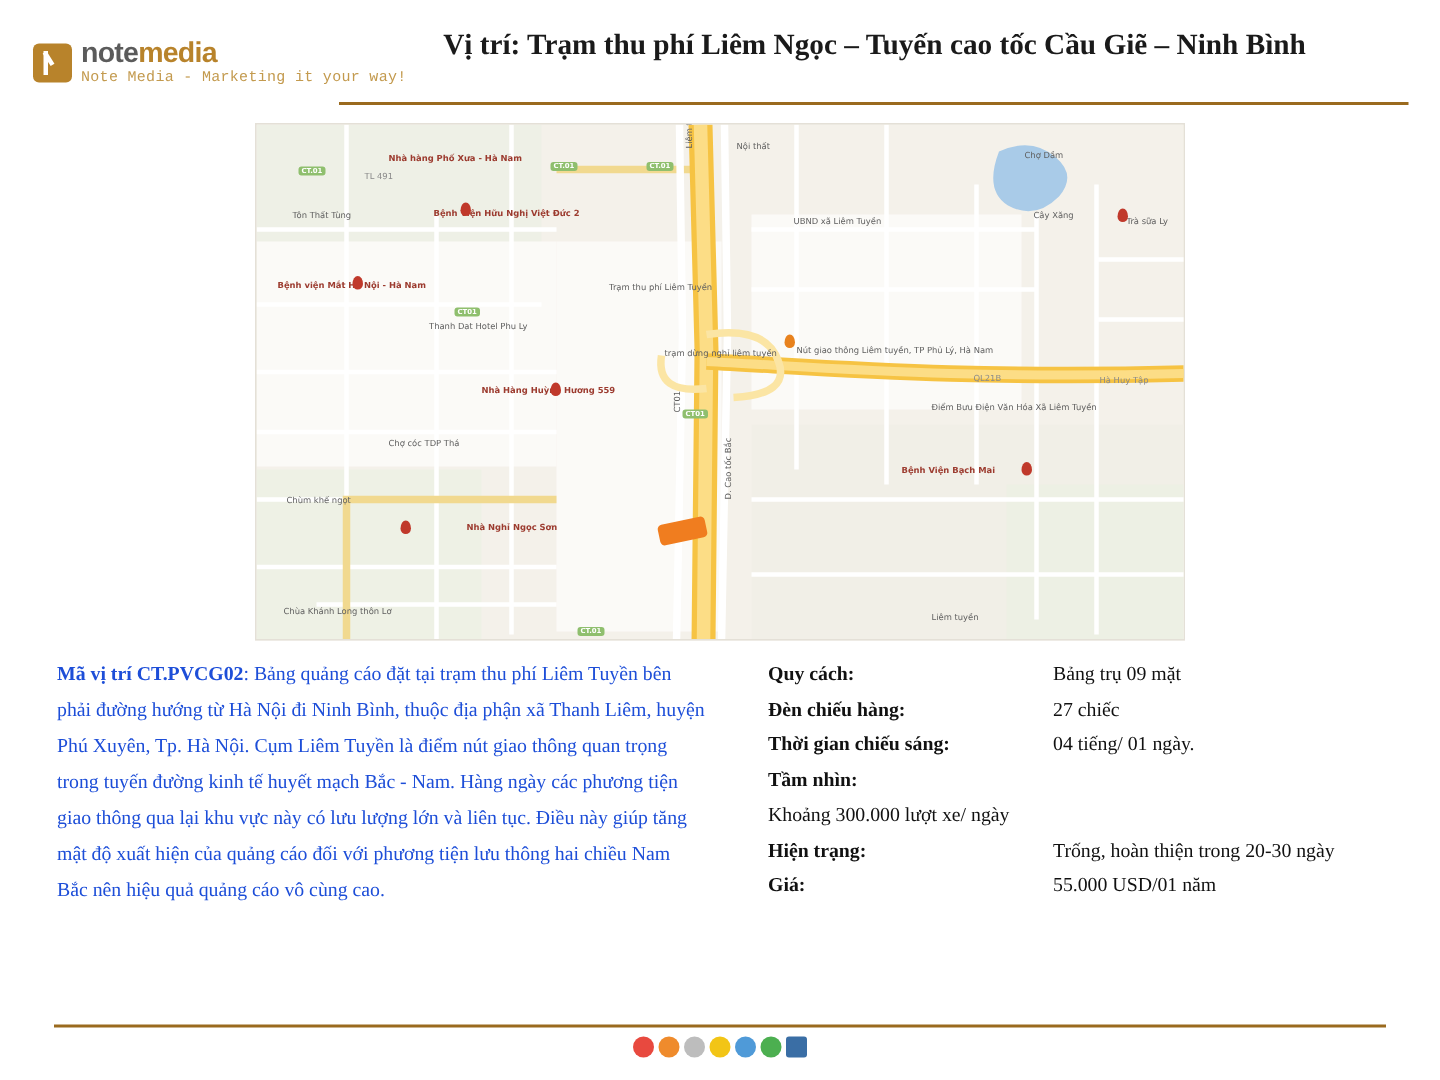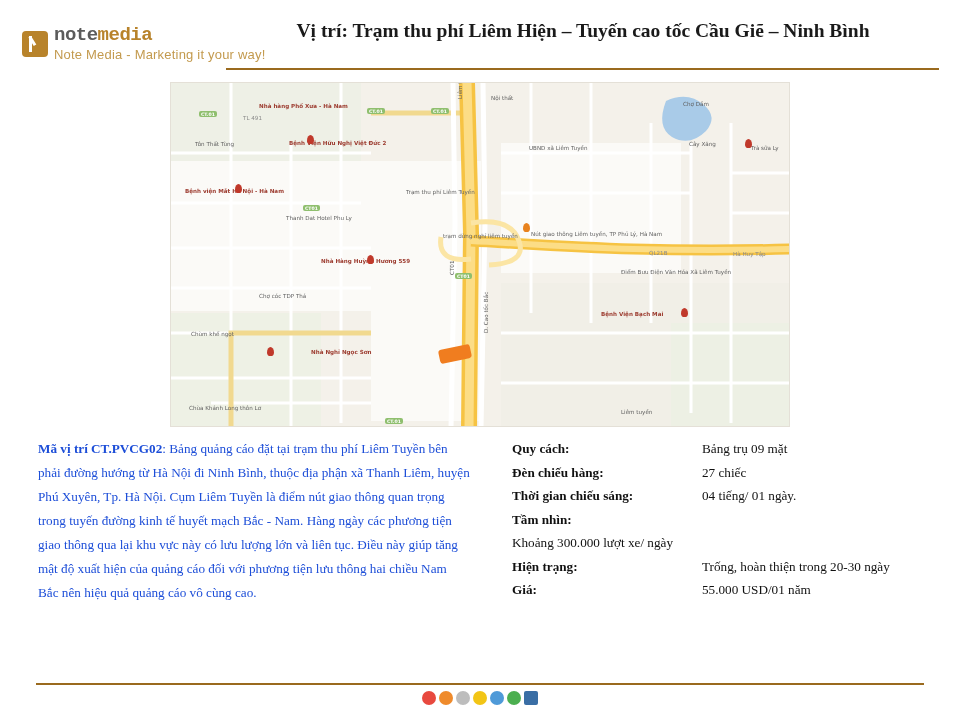--- a/index.html
+++ b/index.html
@@ -28,28 +28,28 @@
     content: ""; position: absolute; left: 7px; top: 5px;
     width: 3px; height: 16px; background: #fff;
   }
   .logo-mark::after {
     content: ""; position: absolute; left: 9px; top: 5px;
     width: 10px; height: 3px; background: #fff;
     transform: rotate(58deg); transform-origin: left top;
   }
   .logo-text { line-height: 1; }
   .logo-name {
-    font-family: Liberation Mono, monospace;
+    font-family: Liberation Sans, sans-serif;
     font-size: 19px; font-weight: bold; letter-spacing: -0.5px;
   }
   .logo-name .seg1 { color: #5b5b5b; }
   .logo-name .seg2 { color: #b8832b; }
   .logo-tag {
-    font-family: Liberation Sans, sans-serif;
-    font-size: 13px; color: #c39a4e; margin-top: 3px; letter-spacing: 0.2px;
+    font-family: Liberation Mono, monospace;
+    font-size: 10px; color: #c39a4e; margin-top: 3px; letter-spacing: 0.2px;
   }
   .header-title {
     position: absolute; left: 226px; top: 20px; width: 714px;
     text-align: center;
     font-size: 19.5px; font-weight: bold; color: #1a1a1a;
     font-family: "Liberation Serif", serif;
   }
   .header-rule {
     position: absolute; left: 226px; top: 68px; width: 713px; height: 1.5px;
     background: #9a6a1e;
@@ -120,21 +120,21 @@
 <div class="header">
   <div class="logo-wrap">
     <div class="logo-mark"></div>
     <div class="logo-text">
       <div class="logo-name">
         <span class="seg1">note</span><span class="seg2">media</span>
       </div>
       <div class="logo-tag">Note Media - Marketing it your way!</div>
     </div>
   </div>
-  <div class="header-title">Vị trí: Trạm thu phí Liêm Hiện – Tuyến cao tốc Cầu Giẽ – Ninh Bình</div>
+  <div class="header-title">Vị trí: Trạm thu phí Liêm Ngọc – Tuyến cao tốc Cầu Giẽ – Ninh Bình</div>
   <div class="header-rule"></div>
 </div>
 
 <div class="map">
   <svg width="620" height="345" viewBox="0 0 620 345">
     <rect x="0" y="0" width="620" height="345" fill="#f4f1ea"></rect>
 
     <path d="M0 0 H190 V80 H0 Z" fill="#eef0e6"></path>
     <path d="M330 200 H620 V345 H330 Z" fill="#f1efe7"></path>
     <rect x="500" y="240" width="120" height="105" fill="#edf0e4"></rect>

